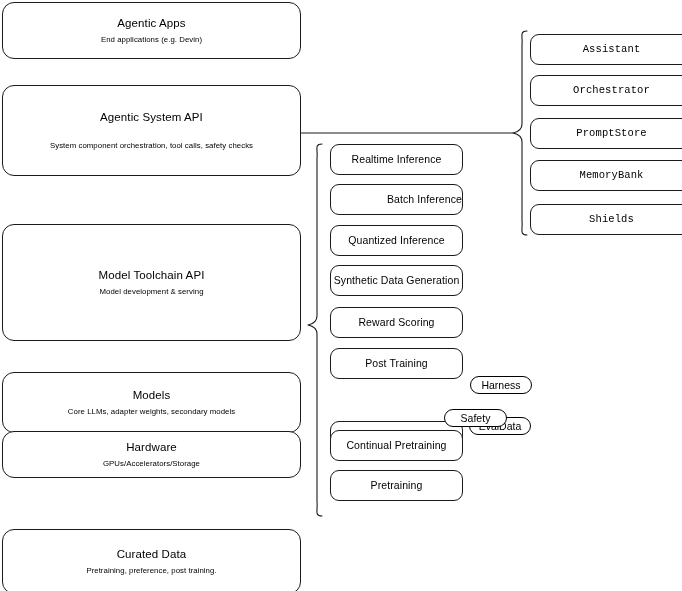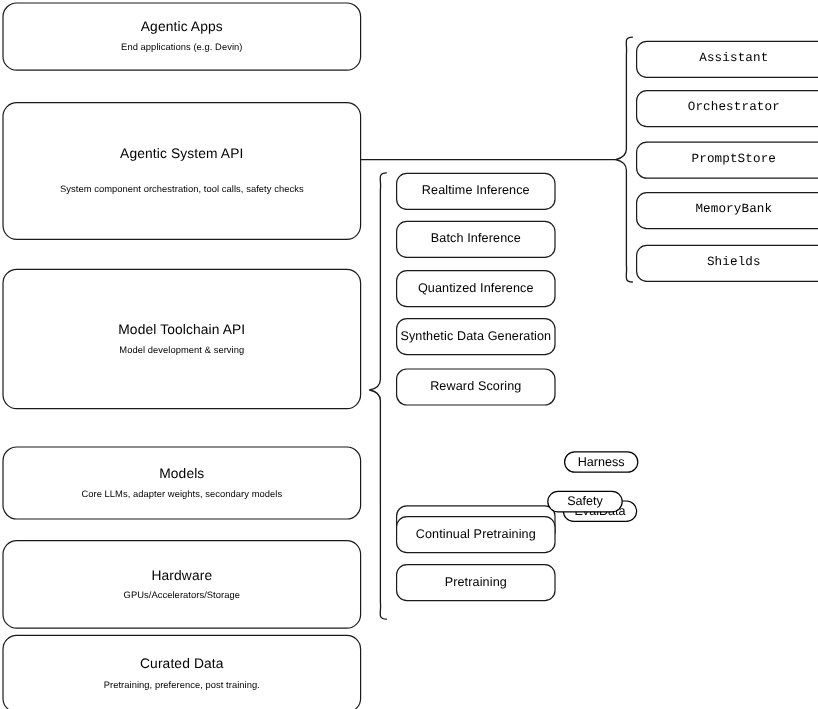--- a/index.html
+++ b/index.html
@@ -122,73 +122,76 @@
              C 518 134, 522 136, 522 142
              L 522 221
              C 523 229, 519 235, 527 235"></path>
   </svg>
 
   <div class="node layer" style="top:2px; height:57px;">
     <div class="title">Agentic Apps</div>
     <div class="subtitle">End applications (e.g. Devin)</div>
   </div>
 
-  <div class="node layer" style="top:85px; height:115px;gap:12px;">
+  <div class="node layer" style="top:85px; height:91px;gap:12px;">
     <div class="title">Agentic System API</div>
     <div class="subtitle">System component orchestration, tool calls, safety checks</div>
   </div>
 
   <div class="node layer" style="top:224px; height:117px;">
     <div class="title">Model Toolchain API</div>
     <div class="subtitle">Model development &amp; serving</div>
   </div>
 
   <div class="node layer" style="top:372px; height:61px;">
     <div class="title">Models</div>
     <div class="subtitle">Core LLMs, adapter weights, secondary models</div>
   </div>
 
-  <div class="node layer" style="top:450px; height:74px;">
+  <div class="node layer" style="top:431px; height:47px;">
     <div class="title">Hardware</div>
     <div class="subtitle">GPUs/Accelerators/Storage</div>
   </div>
 
   <div class="node layer" style="top:529px; height:65px;">
     <div class="title">Curated Data</div>
     <div class="subtitle">Pretraining, preference, post training.</div>
   </div>
 
   <div class="node cap" style="top:144px;">
     <div class="title">Realtime Inference</div>
   </div>
-  <div class="node cap" style="top:184px;">
+  <div class="node cap" style="top:184px;align-items:flex-end;">
     <div class="title">Batch Inference</div>
   </div>
   <div class="node cap" style="top:225px;">
     <div class="title">Quantized Inference</div>
   </div>
   <div class="node cap" style="top:265px;">
     <div class="title">Synthetic Data Generation</div>
   </div>
   <div class="node cap" style="top:307px;">
     <div class="title">Reward Scoring</div>
   </div>
+  <div class="node cap" style="top:348px;">
+    <div class="title">Post Training</div>
+  </div>
   <div class="node cap" style="top:389px;margin-top:32px;">
     <div class="title">Evals</div>
   </div>
   <div class="node cap" style="top:430px;">
     <div class="title">Continual Pretraining</div>
   </div>
   <div class="node cap" style="top:470px;">
     <div class="title">Pretraining</div>
   </div>
 
   <div class="pill" style="left:470px; top:376px; width:62px;">Harness</div>
   <div class="pill" style="left:469px; top:417px; width:62px;">EvalData</div>
-  <div class="pill" style="left:456px; top:409px; width:63px;">Safety</div>
+  <div class="pill" style="left:444px; top:409px; width:63px;">Safety</div>
 
   <div class="node comp" style="top:34px;">
     <div class="title">Assistant</div>
   </div>
   <div class="node comp" style="top:75px;">
     <div class="title">Orchestrator</div>
   </div>
   <div class="node comp" style="top:118px;">
     <div class="title">PromptStore</div>
   </div>

